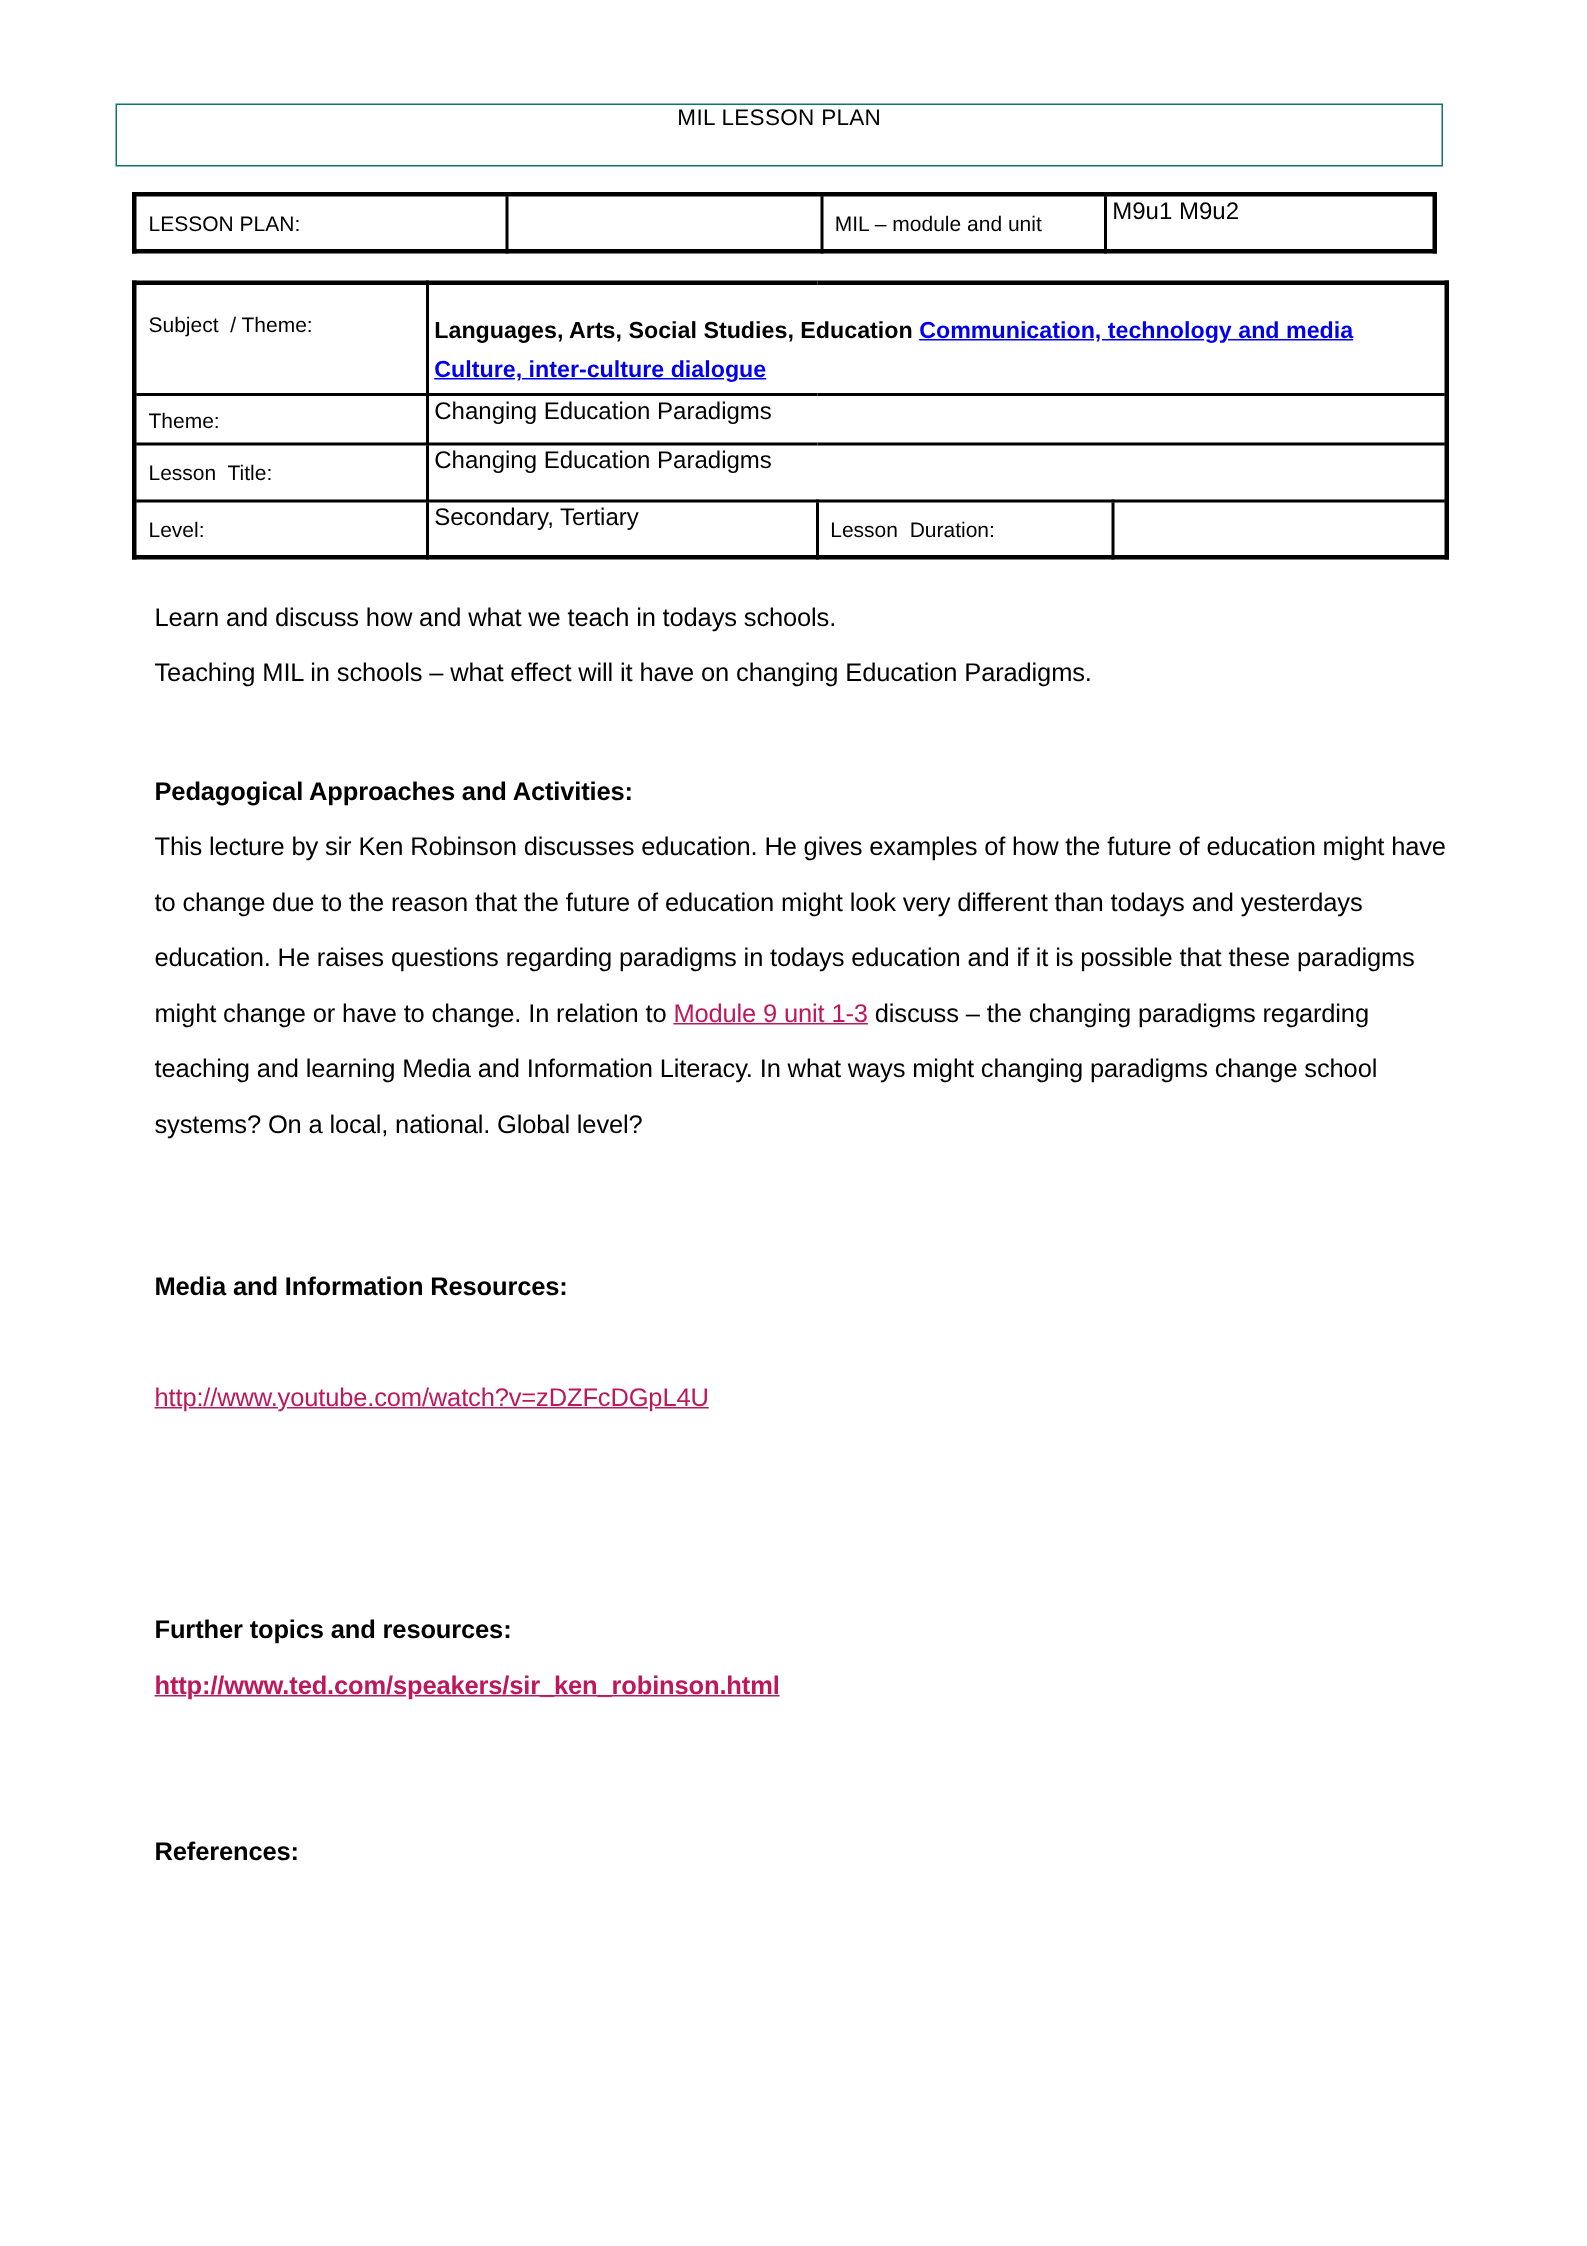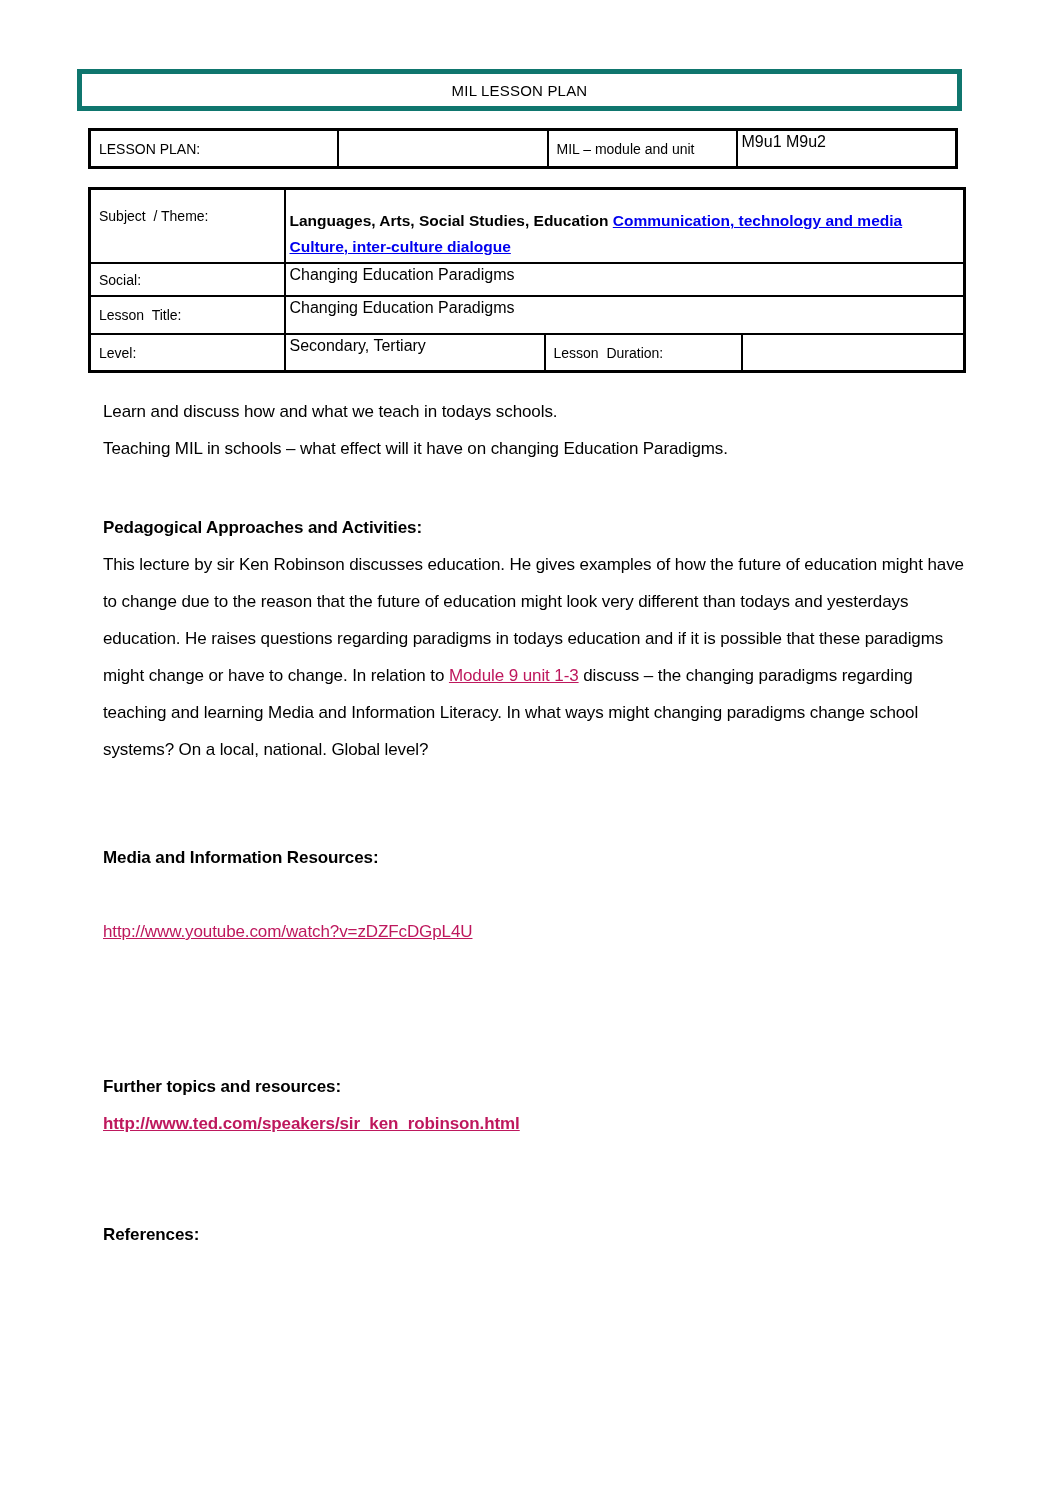--- a/index.html
+++ b/index.html
@@ -9,23 +9,23 @@
     background:#ffffff;
     font-family:"Liberation Sans",sans-serif;
     color:#000;
     box-sizing:border-box;
     padding-top:69px;
     overflow:hidden;
   }
   .title-box{
     margin-left:77px;
     width:885px;height:42px;
-    border:5px solid #0f766e;
+    border:1px solid #0f766e;
     box-sizing:border-box;
-    display:flex;align-items:center;justify-content:center;
+    display:flex;align-items:flex-start;justify-content:center;
     font-size:15px;
     letter-spacing:0.2px;
   }
   table{border-collapse:collapse;table-layout:fixed;}
   .tbl1{margin:17px 0 0 88px;width:867px;border:3px solid #000;}
   .tbl2{margin:18px 0 0 88px;width:875px;border:3px solid #000;}
   td{border:2px solid #000;padding:2px 4px 2px 8px;vertical-align:middle;overflow:hidden;}
   .lbl{font-size:14px;white-space:pre-wrap;}
   .val{font-size:16px;vertical-align:top;padding-left:4px;}
   .tbl1 td{height:31px;}
@@ -80,21 +80,21 @@
         <col style="width:223px">
       </colgroup>
     <tbody>
         <tr class="row-subject">
       <td class="lbl">Subject  / Theme:</td>
       <td class="val" colspan="3">
         <span class="subject-plain">Languages, Arts, Social Studies, Education </span><a class="subject-link">Communication, technology and media Culture, inter-culture dialogue</a>
       </td>
     </tr>
     <tr class="row-topic">
-      <td class="lbl">Social:</td>
+      <td class="lbl">Theme:</td>
       <td class="val" colspan="3">Changing Education Paradigms</td>
     </tr>
     <tr class="row-lessontitle">
       <td class="lbl">Lesson  Title:</td>
       <td class="val" colspan="3">Changing Education Paradigms</td>
     </tr>
     <tr class="row-level">
       <td class="lbl">Level:</td>
       <td class="val">Secondary, Tertiary</td>
       <td class="lbl">Lesson  Duration:</td>

